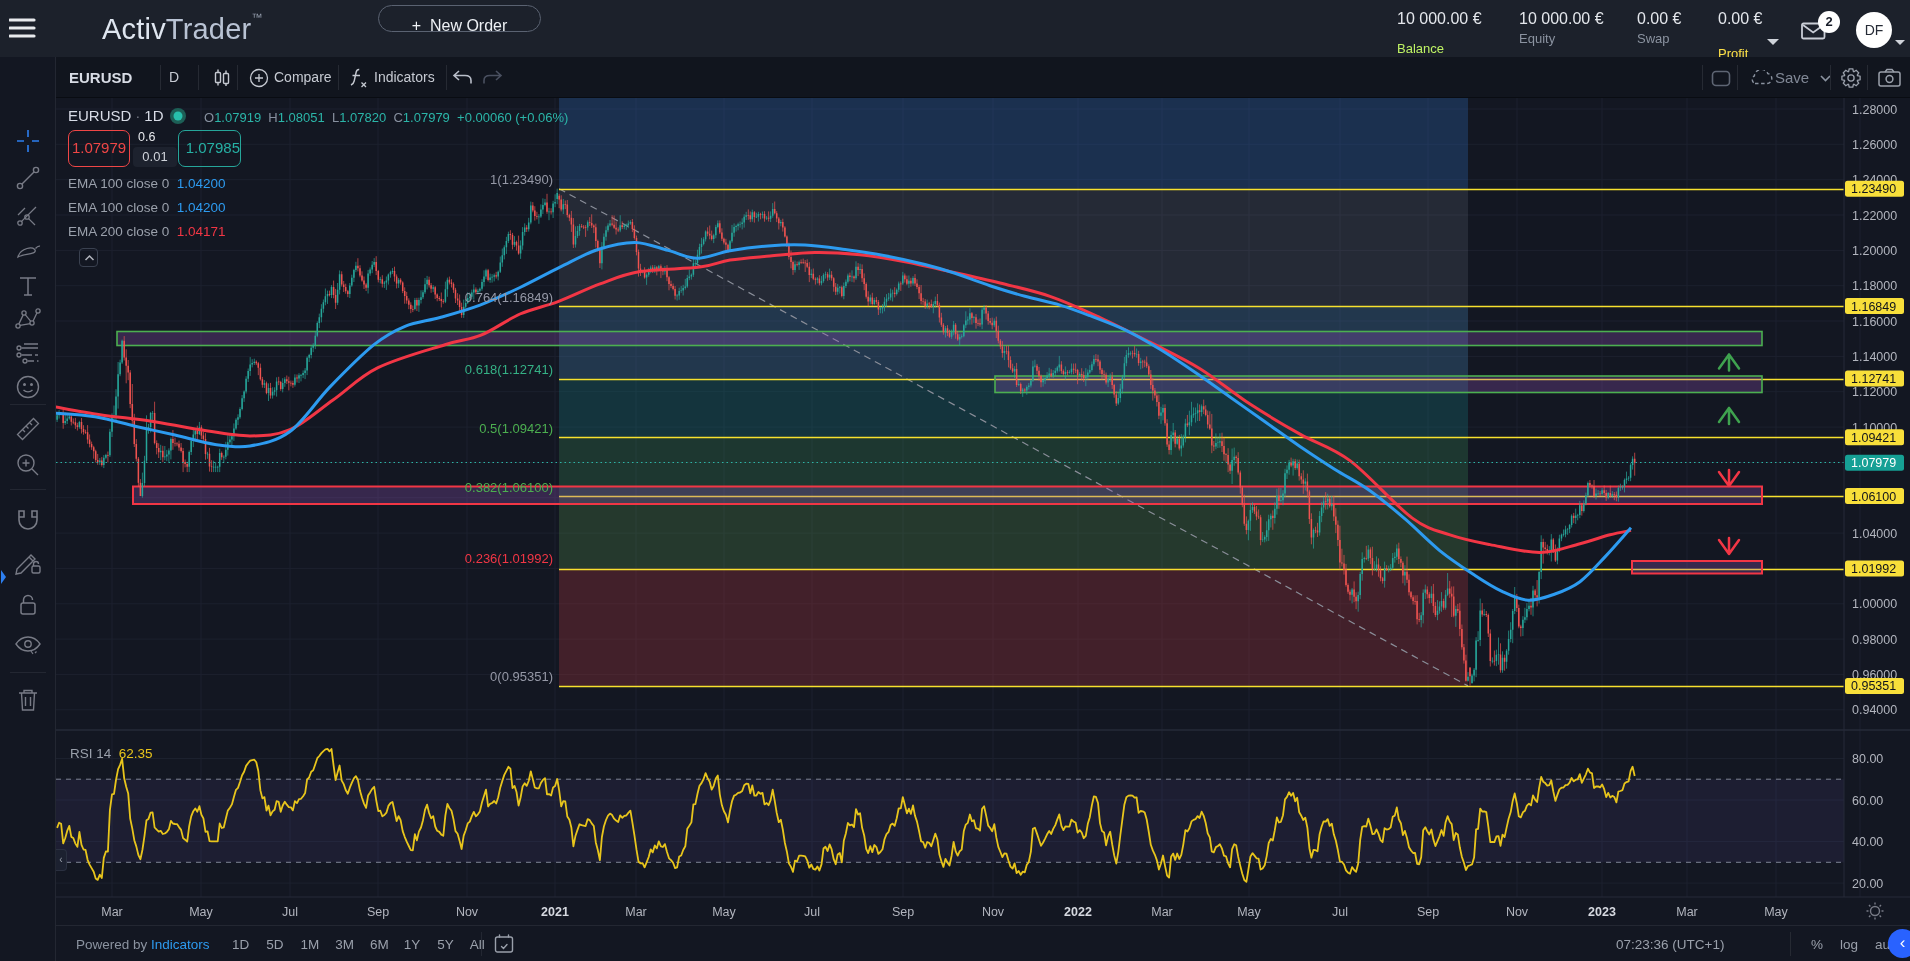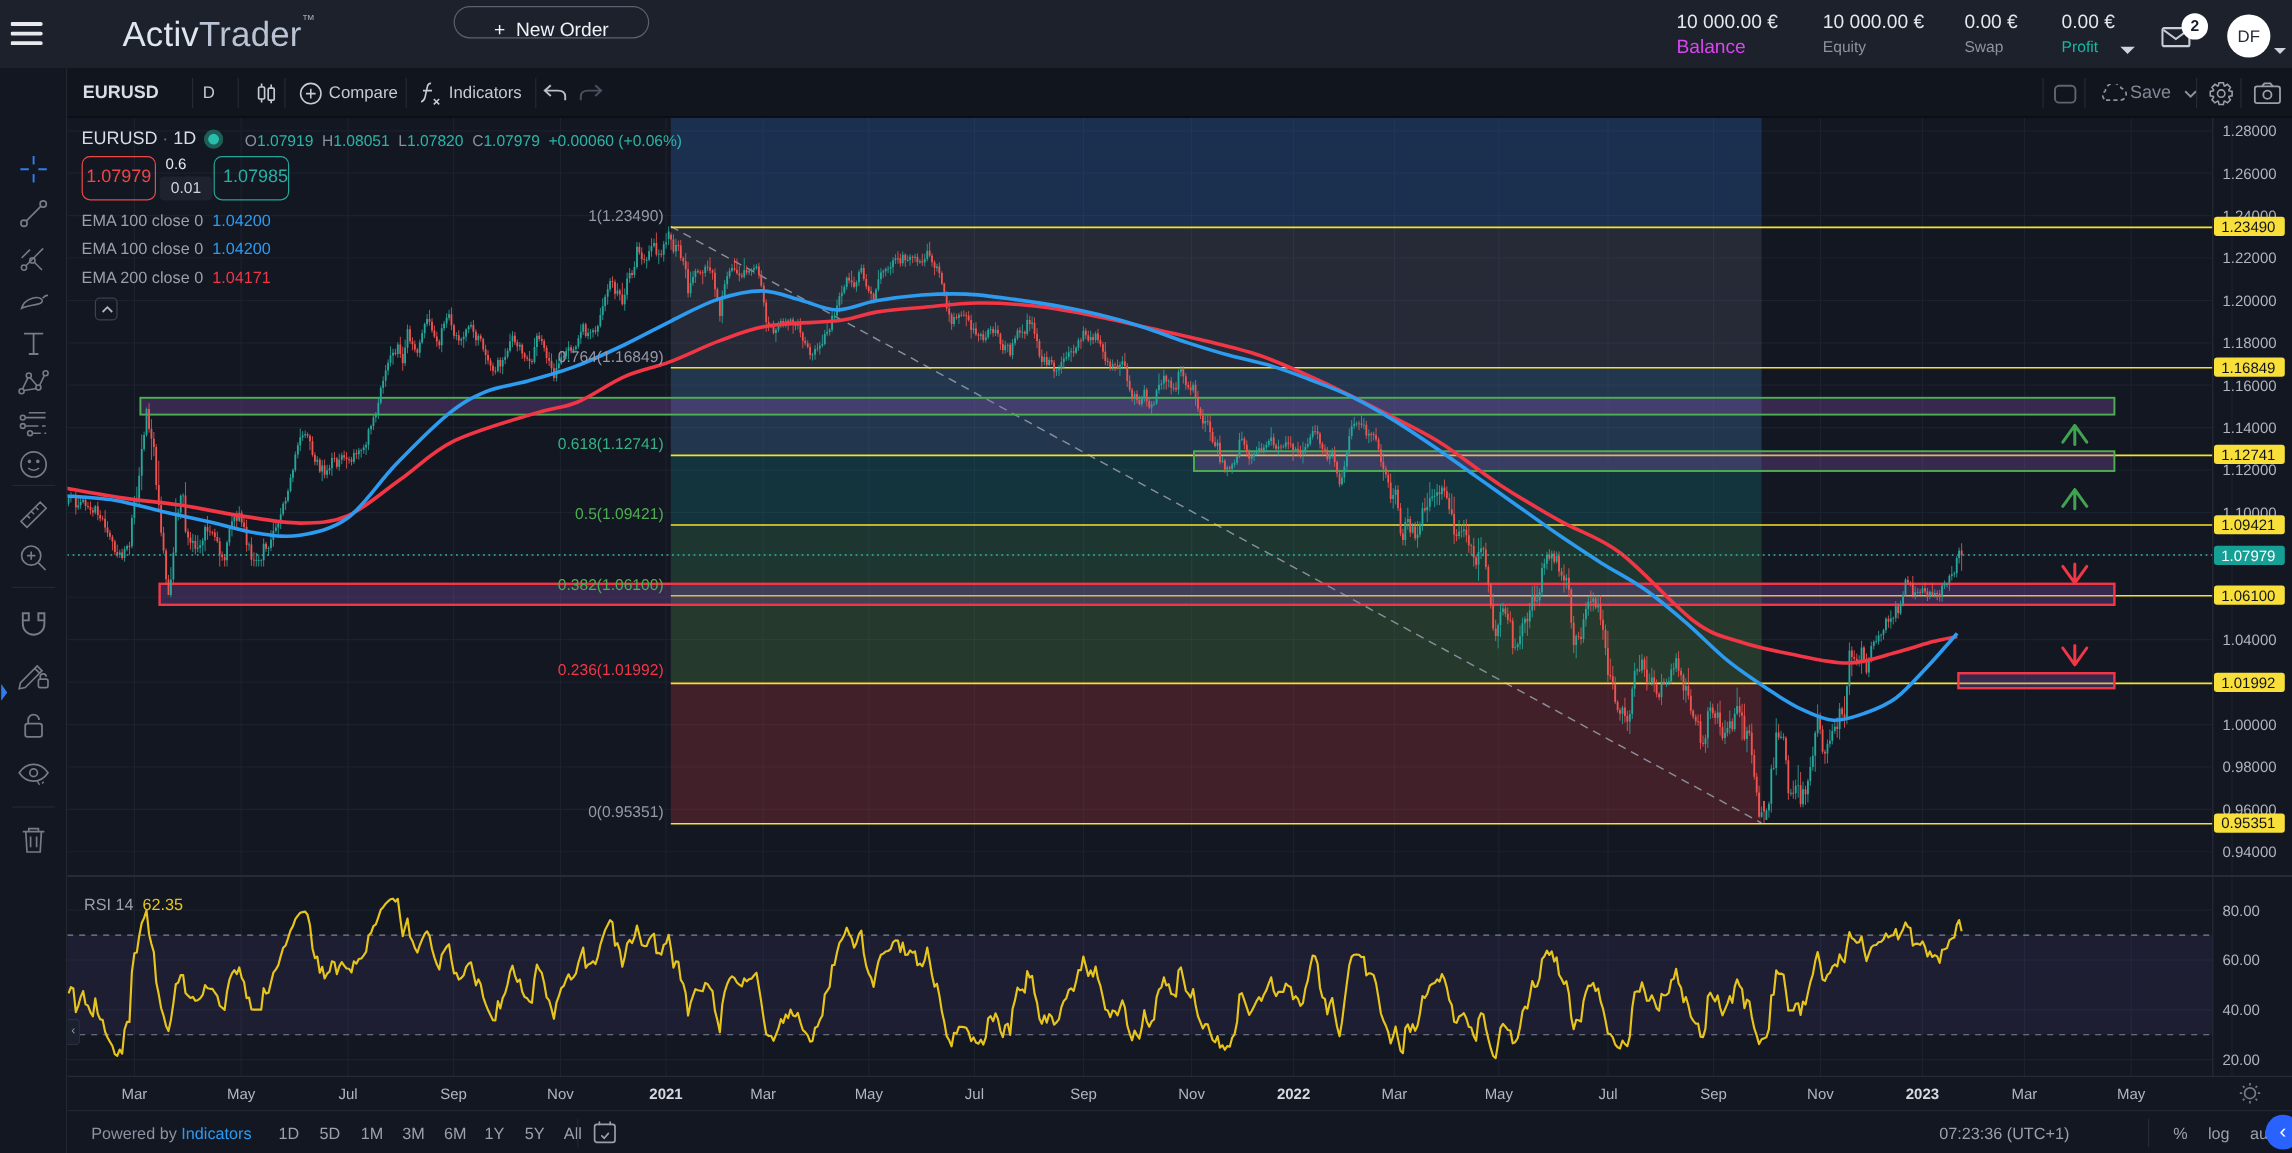--- a/index.html
+++ b/index.html
@@ -147,24 +147,24 @@
 <circle cx="1875" cy="911" r="4.5"></circle>
       <path d="M1875 904.5v-2M1875 917.5v2M1868.5 911h-2M1881.5 911h2M1870.4 906.4l-1.4-1.4M1879.6 906.4l1.4-1.4M1870.4 915.6l-1.4 1.4M1879.6 915.6l1.4 1.4"></path>
 </g>
 </svg>
 <div class="abs topbar">
  <svg class="abs" style="left:9px;top:17px" width="27" height="22">
       <path d="M1 3h24M1 11h24M1 19h24" stroke="#e8eaed" stroke-width="3.2" stroke-linecap="round"></path>
     </svg>
  <div class="abs" style="left:102px;top:11px;font-size:29px;color:#cdd5e2;letter-spacing:0.2px"><span style="color:#dfe6f0">Activ</span><span style="color:#b9c3d4">Trader</span><span style="font-size:11px;vertical-align:18px;color:#9aa3b2">™</span></div>
  <div class="abs" style="left:378px;top:5px;width:163px;height:27px;border:1px solid #5a6271;border-radius:17px;color:#eef1f5;font-size:16px;text-align:center;line-height:39px">+&nbsp;&nbsp;New Order</div>
- <div class="abs" style="left:1397px;top:10px;color:#e4e7ec;font-size:16px">10 000.00 €<div style="font-size:16px;color:#d946ef;margin-top:3px">Balance</div></div>
+ <div class="abs" style="left:1397px;top:10px;color:#e4e7ec;font-size:16px">10 000.00 €<div style="font-size:13px;color:#bef264;margin-top:13px">Balance</div></div>
  <div class="abs" style="left:1519px;top:10px;color:#e4e7ec;font-size:16px">10 000.00 €<div style="font-size:13px;color:#8b93a0;margin-top:3px">Equity</div></div>
  <div class="abs" style="left:1637px;top:10px;color:#e4e7ec;font-size:16px">0.00 €<div style="font-size:13px;color:#8b93a0;margin-top:3px">Swap</div></div>
- <div class="abs" style="left:1718px;top:10px;color:#e4e7ec;font-size:16px">0.00 €<div style="font-size:13px;color:#14b8a6;margin-top:3px">Profit</div></div>
+ <div class="abs" style="left:1718px;top:10px;color:#e4e7ec;font-size:16px">0.00 €<div style="font-size:13px;color:#fde047;margin-top:18px">Profit</div></div>
  <svg class="abs" style="left:1766px;top:38px" width="14" height="8">
       <path d="M1 1l6 6 6-6z" fill="#cfd3da"></path>
     </svg>
  <svg class="abs" style="left:1801px;top:22px" width="25" height="18">
       <rect x="1" y="1.5" width="22.5" height="15" rx="1.5" stroke="#c9cdd6" stroke-width="1.8" fill="none"></rect>
       <path d="M2 3l10.2 7.5L22.5 3" stroke="#c9cdd6" stroke-width="1.8" fill="none"></path>
     </svg>
  <div class="abs" style="left:1818px;top:11px;width:22px;height:22px;border-radius:50%;background:#fff;color:#171c28;font-size:13px;font-weight:bold;text-align:center;line-height:22px">2</div>
  <div class="abs" style="left:1856px;top:12px;width:36px;height:36px;border-radius:50%;background:#fff;color:#262b36;font-size:14px;font-weight:normal;text-align:center;line-height:36px">DF</div>
  <svg class="abs" style="left:1894px;top:39px" width="12" height="7">

